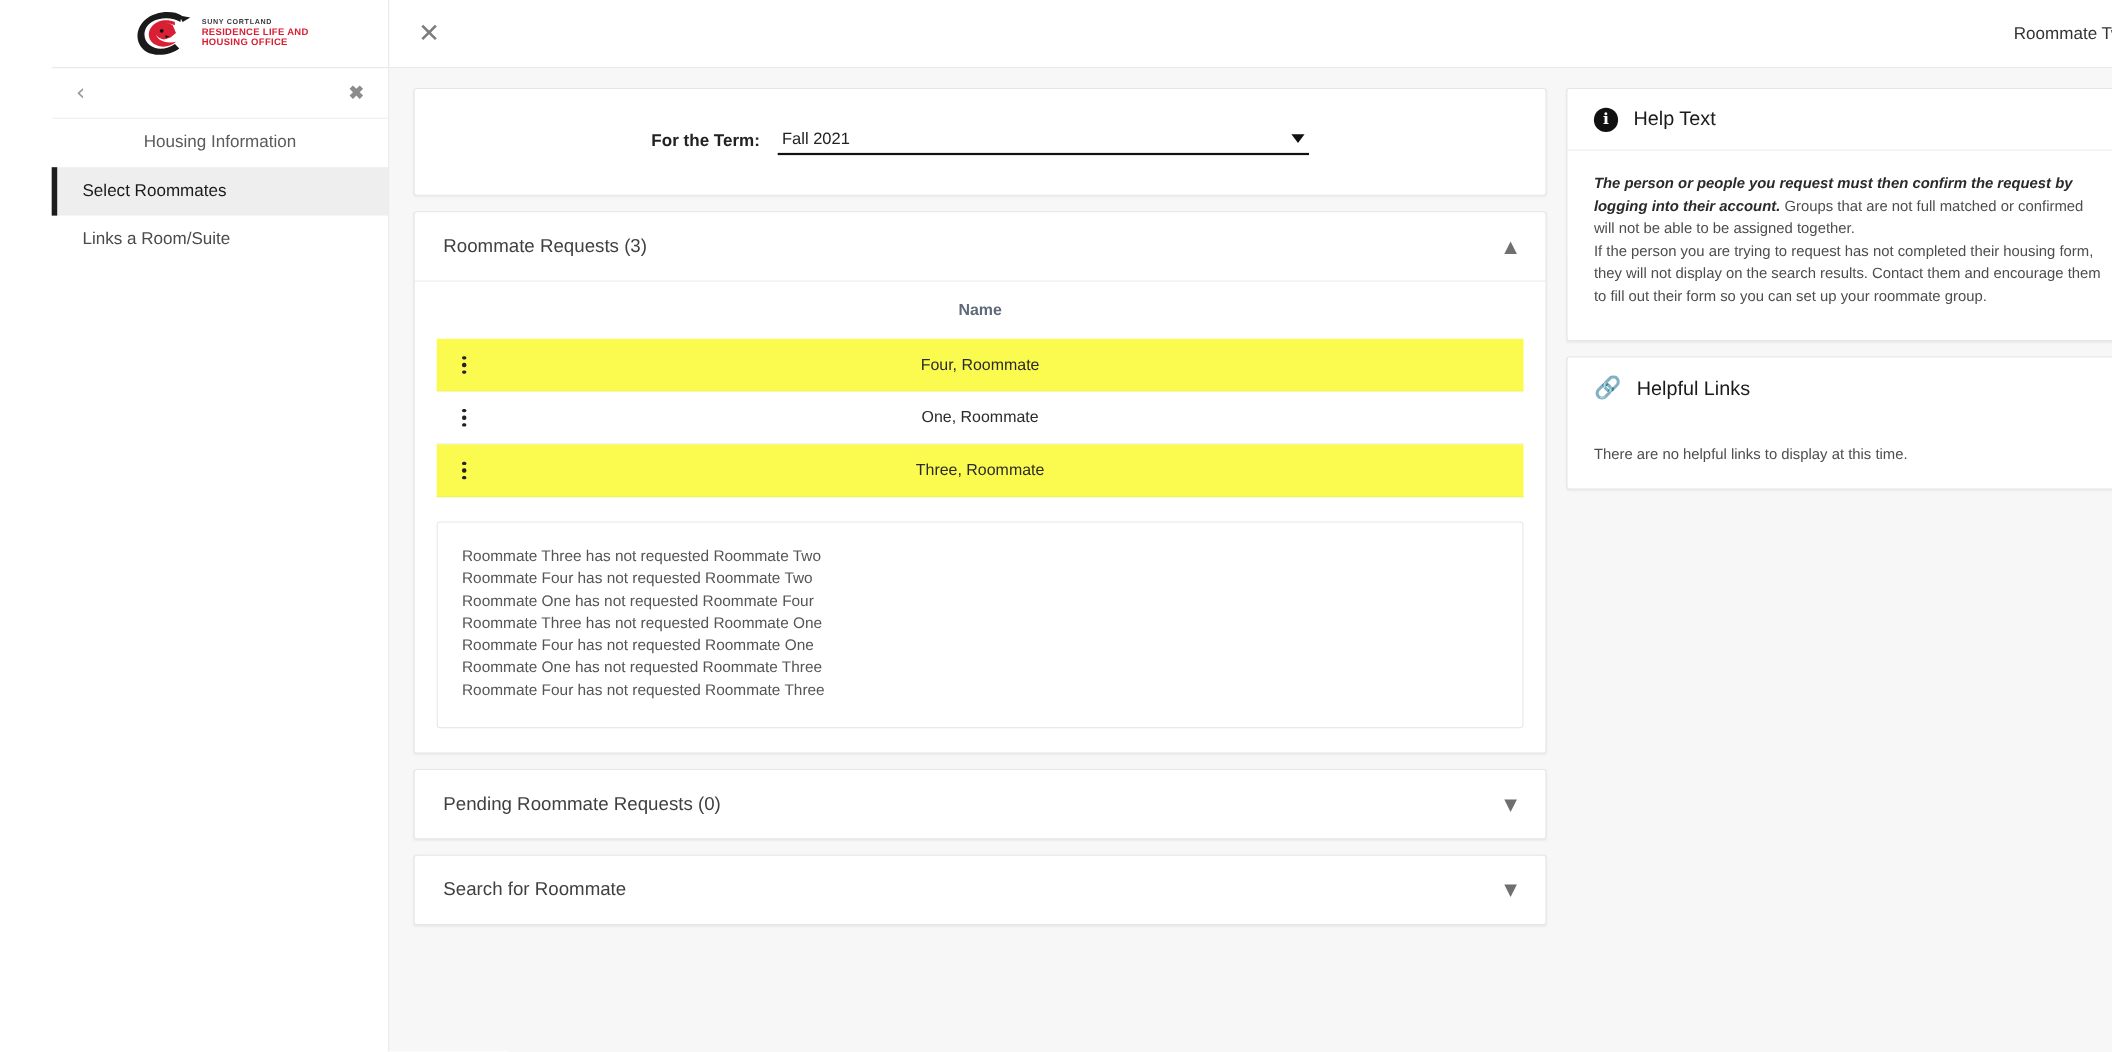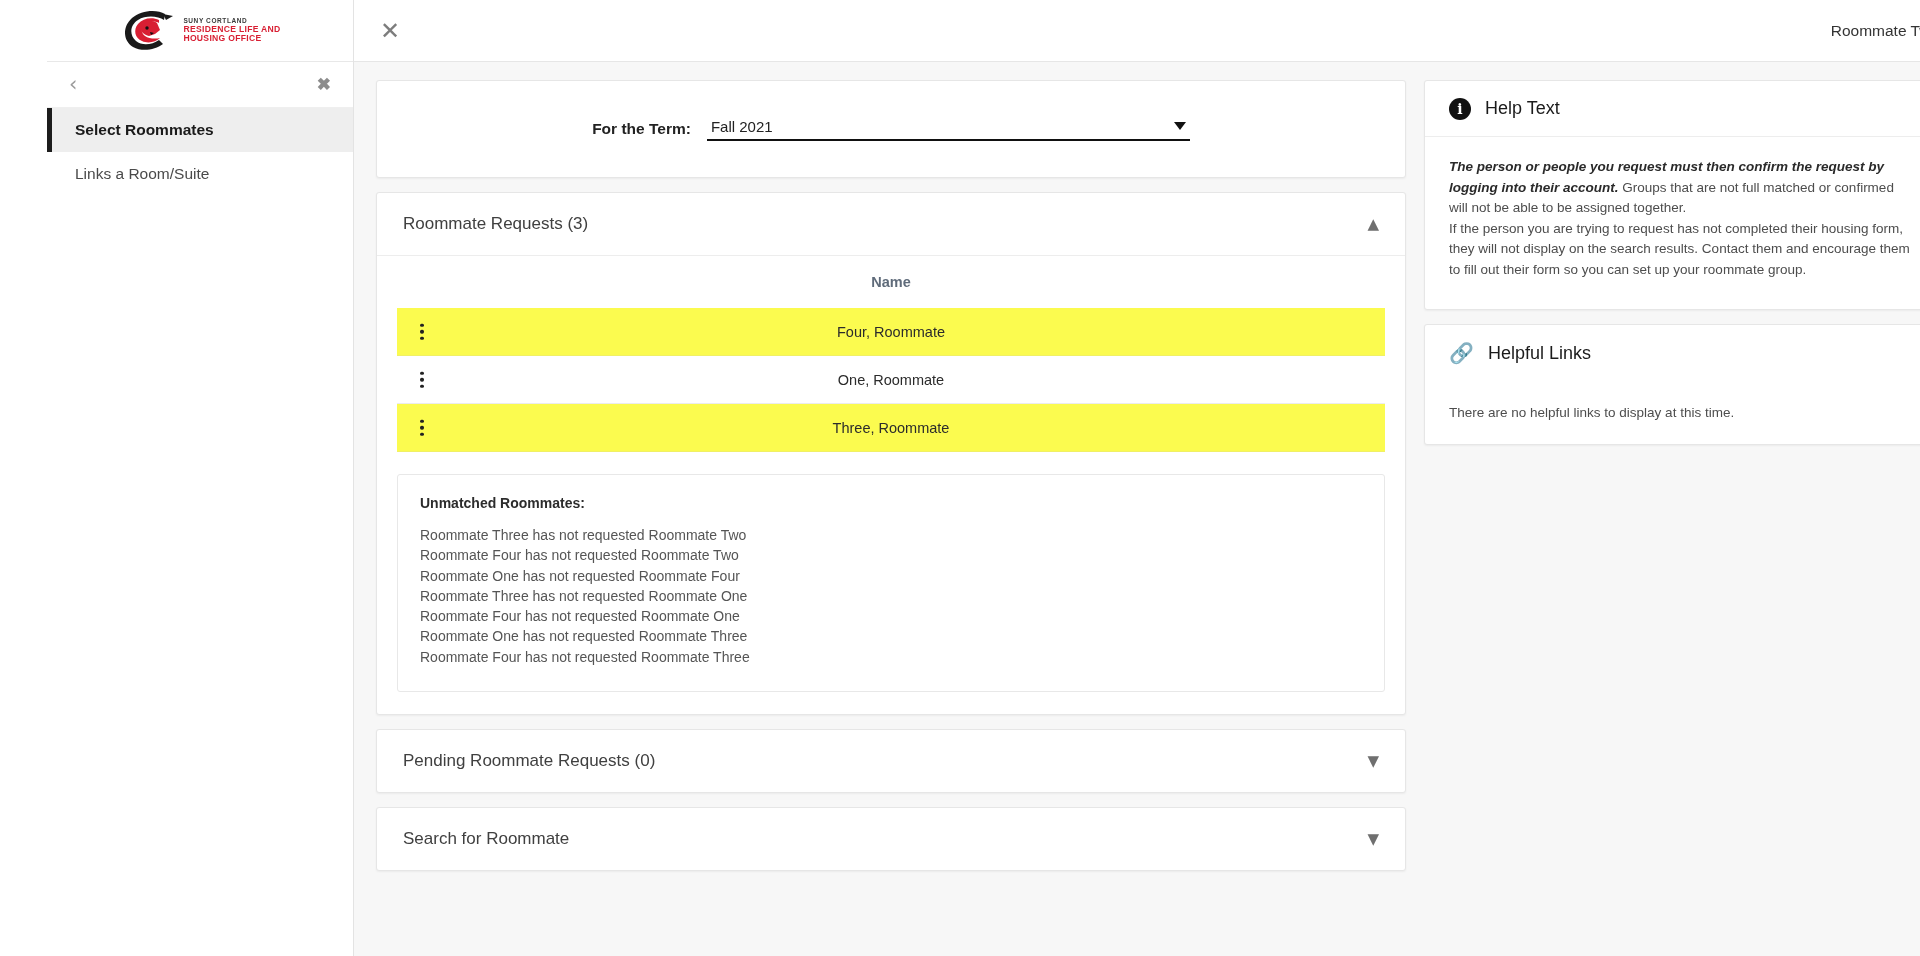--- a/index.html
+++ b/index.html
@@ -37,21 +37,21 @@
     font-family: "DejaVu Sans", sans-serif;
   }
   .close-x { font-size: 17px; color: #8c8c8c; cursor: pointer; font-weight: bold; line-height: 1; }
 
   .nav-item {
     height: 44px; display: flex; align-items: center;
     padding-left: 28px; font-size: 15.5px; color: #4a4a4a; cursor: pointer;
   }
   .nav-item.center { justify-content: center; padding-left: 0; color: #5b5b5b; }
   .nav-item.active {
-    background: #eeeeee; font-weight: bold; color: #1a1a1a;
+    background: #eeeeee; font-weight: normal; color: #1a1a1a;
     border-left: 5px solid #1d1d1d; padding-left: 23px;
   }
 
   
   .content-col { flex: 1; display: flex; flex-direction: column; height: 956px; min-width: 0; }
   .topbar {
     height: 62px; min-height: 62px; background: #fff;
     display: flex; align-items: center; justify-content: space-between;
     padding: 0 28px 0 26px; border-bottom: 1px solid #e6e6e6;
   }
@@ -173,20 +173,23 @@
           <span class="l3">HOUSING OFFICE</span>
         </div>
       </div>
     </div>
 
     <div class="nav-ctrls">
       <span class="chev-left">‹</span>
       <span class="close-x">✖</span>
     </div>
 
+    <div class="nav-item center">
+      <span>Housing Information</span>
+    </div>
     <div class="nav-item active">
       <span>Select Roommates</span>
     </div>
     <div class="nav-item">
       <span>Links a Room/Suite</span>
     </div>
   </aside>
 
   <div class="content-col">
 
@@ -238,21 +241,20 @@
             <div class="rm-row hl">
               <span class="kebab">
                   <i></i>
                   <i></i>
                   <i></i>
                 </span>
               <span class="rm-name">Three, Roommate</span>
             </div>
 
             <div class="unmatched-box">
-              <div class="unmatched-title">Unmatched Roommates:</div>
               <div class="unmatched-line">Roommate Three has not requested Roommate Two</div>
               <div class="unmatched-line">Roommate Four has not requested Roommate Two</div>
               <div class="unmatched-line">Roommate One has not requested Roommate Four</div>
               <div class="unmatched-line">Roommate Three has not requested Roommate One</div>
               <div class="unmatched-line">Roommate Four has not requested Roommate One</div>
               <div class="unmatched-line">Roommate One has not requested Roommate Three</div>
               <div class="unmatched-line">Roommate Four has not requested Roommate Three</div>
             </div>
           </div>
         </div>

